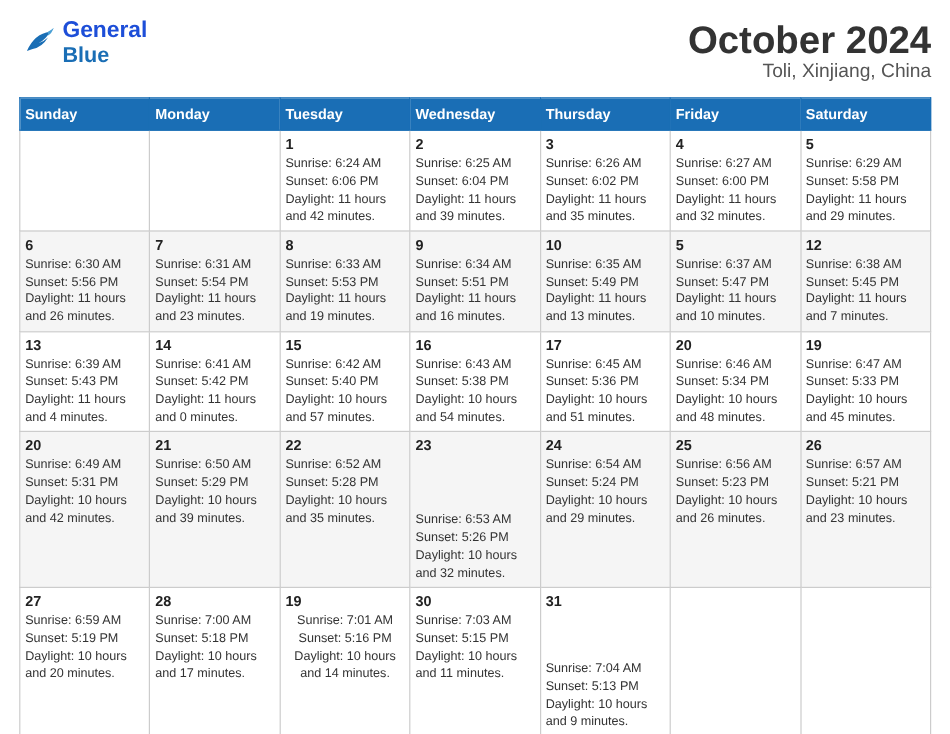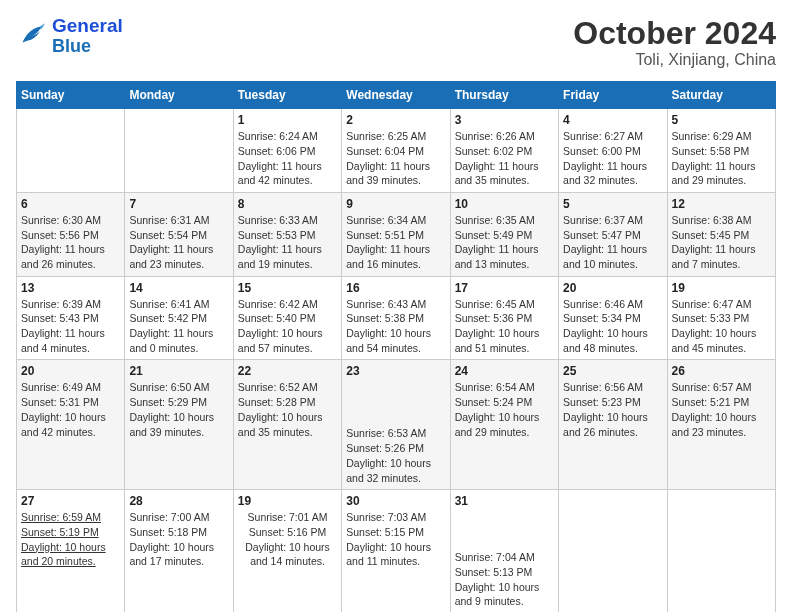--- a/index.html
+++ b/index.html
@@ -275,21 +275,21 @@
         <td>
           <div class="day-number">26</div>
           <div class="day-info" style="white-space: pre-line;">Sunrise: 6:57 AM
 Sunset: 5:21 PM
 Daylight: 10 hours and 23 minutes.</div>
         </td>
       </tr>
       <tr>
         <td>
           <div class="day-number">27</div>
-          <div class="day-info" style="white-space: pre-line; text-decoration: underline;">Sunrise: 6:59 AM
+          <div class="day-info" style="white-space: pre-line;">Sunrise: 6:59 AM
 Sunset: 5:19 PM
 Daylight: 10 hours and 20 minutes.</div>
         </td>
         <td>
           <div class="day-number">28</div>
           <div class="day-info" style="white-space: pre-line;">Sunrise: 7:00 AM
 Sunset: 5:18 PM
 Daylight: 10 hours and 17 minutes.</div>
         </td>
         <td>

